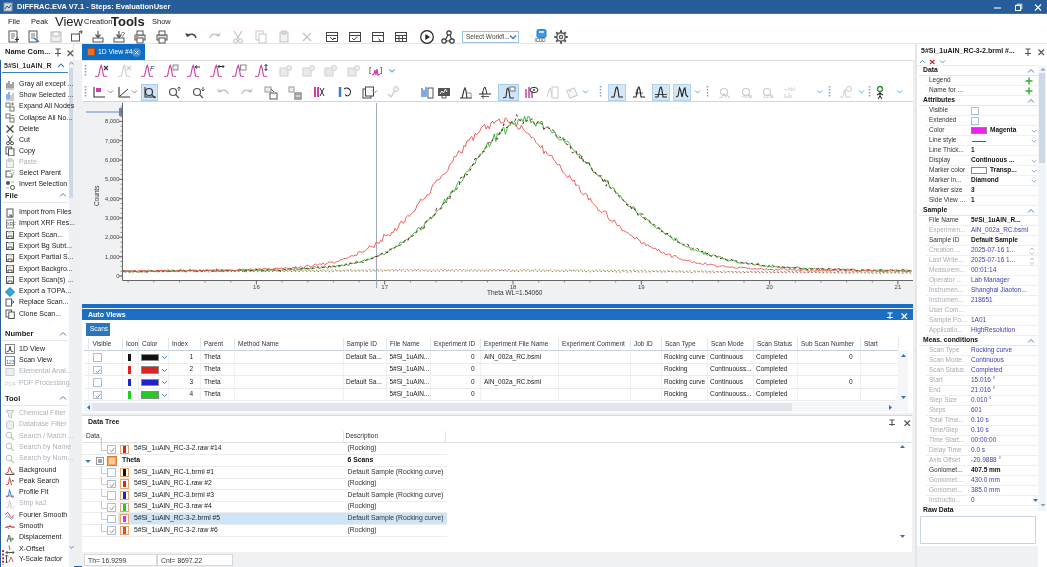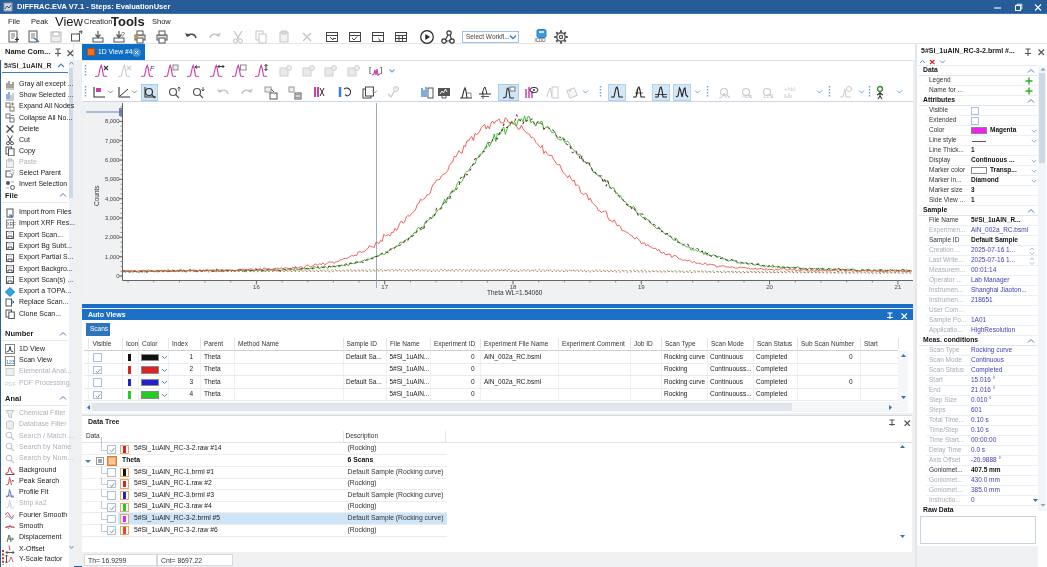--- a/index.html
+++ b/index.html
@@ -658,21 +658,21 @@
   </svg>
 <div class="a" style="left:19px;top:355px;font-size:7px;color:#1a1a1a;font-weight:normal;white-space:nowrap;line-height:9px;">Scan View</div>
 <svg class="a" style="left:5px;top:366.8px;" width="11" height="10" viewBox="0 0 11 10">
     <rect x="1" y="1.5" width="8" height="7" fill="#eee" stroke="#ccc"></rect>
   </svg>
 <div class="a" style="left:19px;top:366.3px;font-size:7px;color:#adb2b8;font-weight:normal;white-space:nowrap;line-height:9px;">Elemental Anal...</div>
 <svg class="a" style="left:5px;top:378.1px;" width="11" height="10" viewBox="0 0 11 10">
     <text x="0" y="7.5" font-size="5.5" fill="#c9ced4">PDF</text>
   </svg>
 <div class="a" style="left:19px;top:377.6px;font-size:7px;color:#adb2b8;font-weight:normal;white-space:nowrap;line-height:9px;">PDF Processing</div>
-<div class="a" style="left:5px;top:393.5px;font-size:7.5px;color:#1a1a1a;font-weight:bold;white-space:nowrap;line-height:9.5px;">Anal</div>
+<div class="a" style="left:5px;top:393.5px;font-size:7.5px;color:#1a1a1a;font-weight:bold;white-space:nowrap;line-height:9.5px;">Tool</div>
 <svg class="a" style="left:59px;top:396.0px;" width="8" height="5" viewBox="0 0 8 5">
     <path d="M1,3.5 L4,0.5 L7,3.5" fill="none" stroke="#4a7fb5" stroke-width="1"></path>
   </svg>
 <div class="a" style="left:2px;top:404.5px;width:66px;height:1px;background:#e4e8ec"></div>
 <svg class="a" style="left:5px;top:408.5px;" width="11" height="10" viewBox="0 0 11 10">
     <path d="M1,1.5 h8 L6.5,5 v4 l-3,-1.5 v-2.5 Z" fill="#eee" stroke="#c5c5c5"></path>
   </svg>
 <div class="a" style="left:19px;top:408px;font-size:7px;color:#adb2b8;font-weight:normal;white-space:nowrap;line-height:9px;">Chemical Filter</div>
 <svg class="a" style="left:5px;top:419.8px;" width="11" height="10" viewBox="0 0 11 10">
     <ellipse cx="5" cy="2.5" rx="3.5" ry="1.5" fill="#eee" stroke="#c5c5c5"></ellipse>

